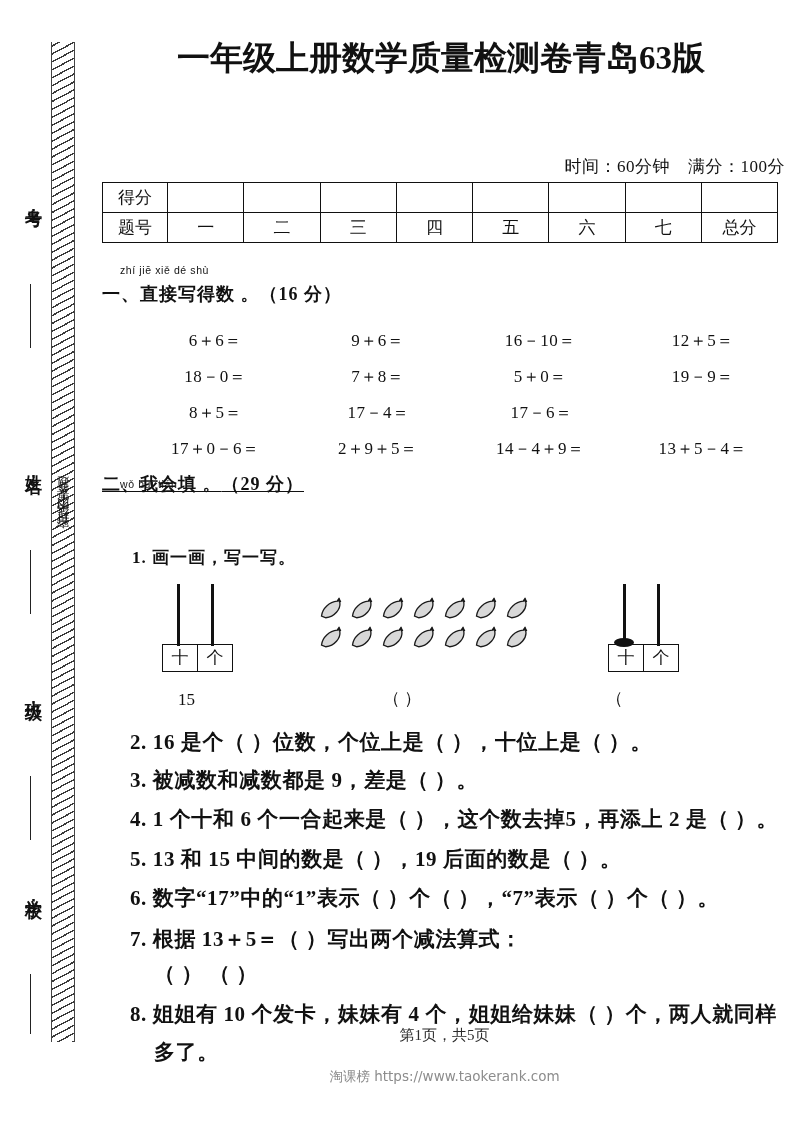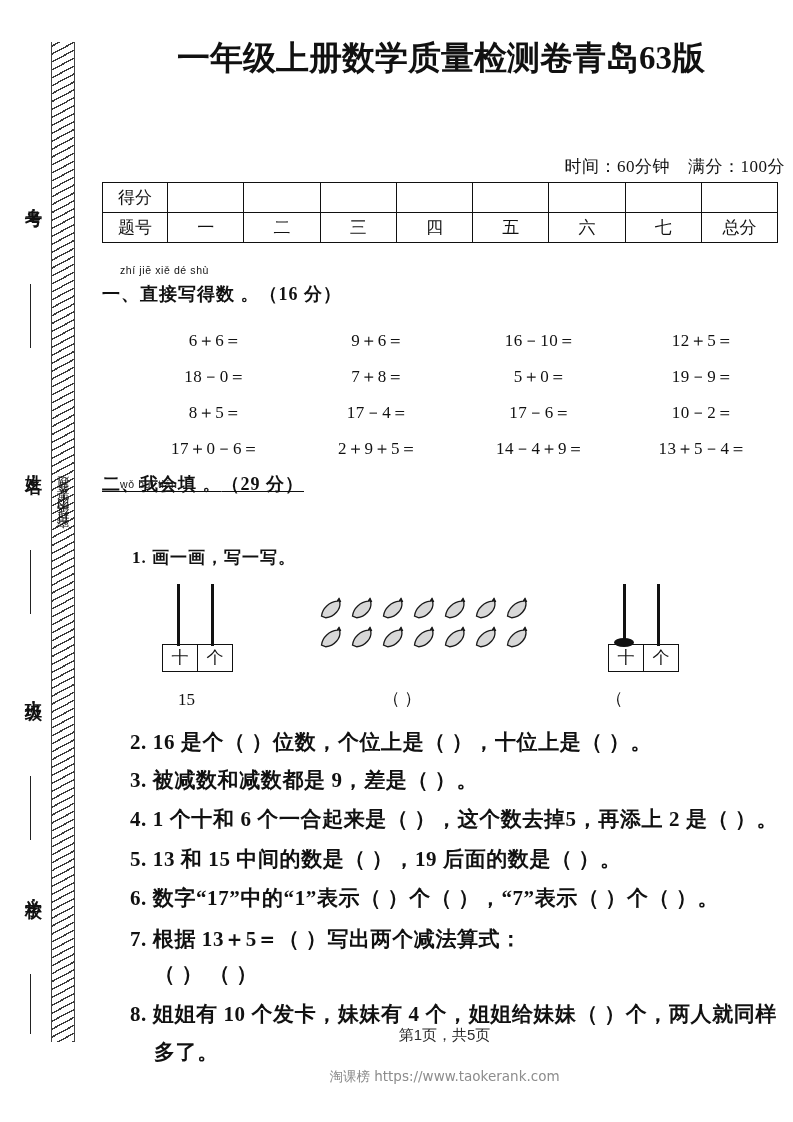--- a/index.html
+++ b/index.html
@@ -268,21 +268,21 @@
     font-size: 13.5px;
     color: #8c8c8c;
     white-space: nowrap;
   }
   #page-footer {
     position: absolute;
     left: 0;
     top: 1026px;
     width: 697px;
     text-align: center;
-    font-family: Liberation Sans, sans-serif;
+    font-family: Liberation Serif, serif;
     font-size: 15px;
     color: #2b2b2b;
   }
 </style>
 </head>
 <body>
 
 <div id="seal-sidebar">
   <div class="seal-rule outer"></div>
   <div class="seal-rule inner"></div>
@@ -353,21 +353,20 @@
     <div class="calc-row">
       <div class="calc-cell">18－0＝</div>
       <div class="calc-cell">7＋8＝</div>
       <div class="calc-cell">5＋0＝</div>
       <div class="calc-cell">19－9＝</div>
     </div>
     <div class="calc-row">
       <div class="calc-cell">8＋5＝</div>
       <div class="calc-cell">17－4＝</div>
       <div class="calc-cell">17－6＝</div>
-      <div class="calc-cell">10－2＝</div>
     </div>
     <div class="calc-row">
       <div class="calc-cell">17＋0－6＝</div>
       <div class="calc-cell">2＋9＋5＝</div>
       <div class="calc-cell">14－4＋9＝</div>
       <div class="calc-cell">13＋5－4＝</div>
     </div>
   </div>
 
   <div class="section-pinyin" style="left:24px; top:478px;">wǒ huì tián</div>

